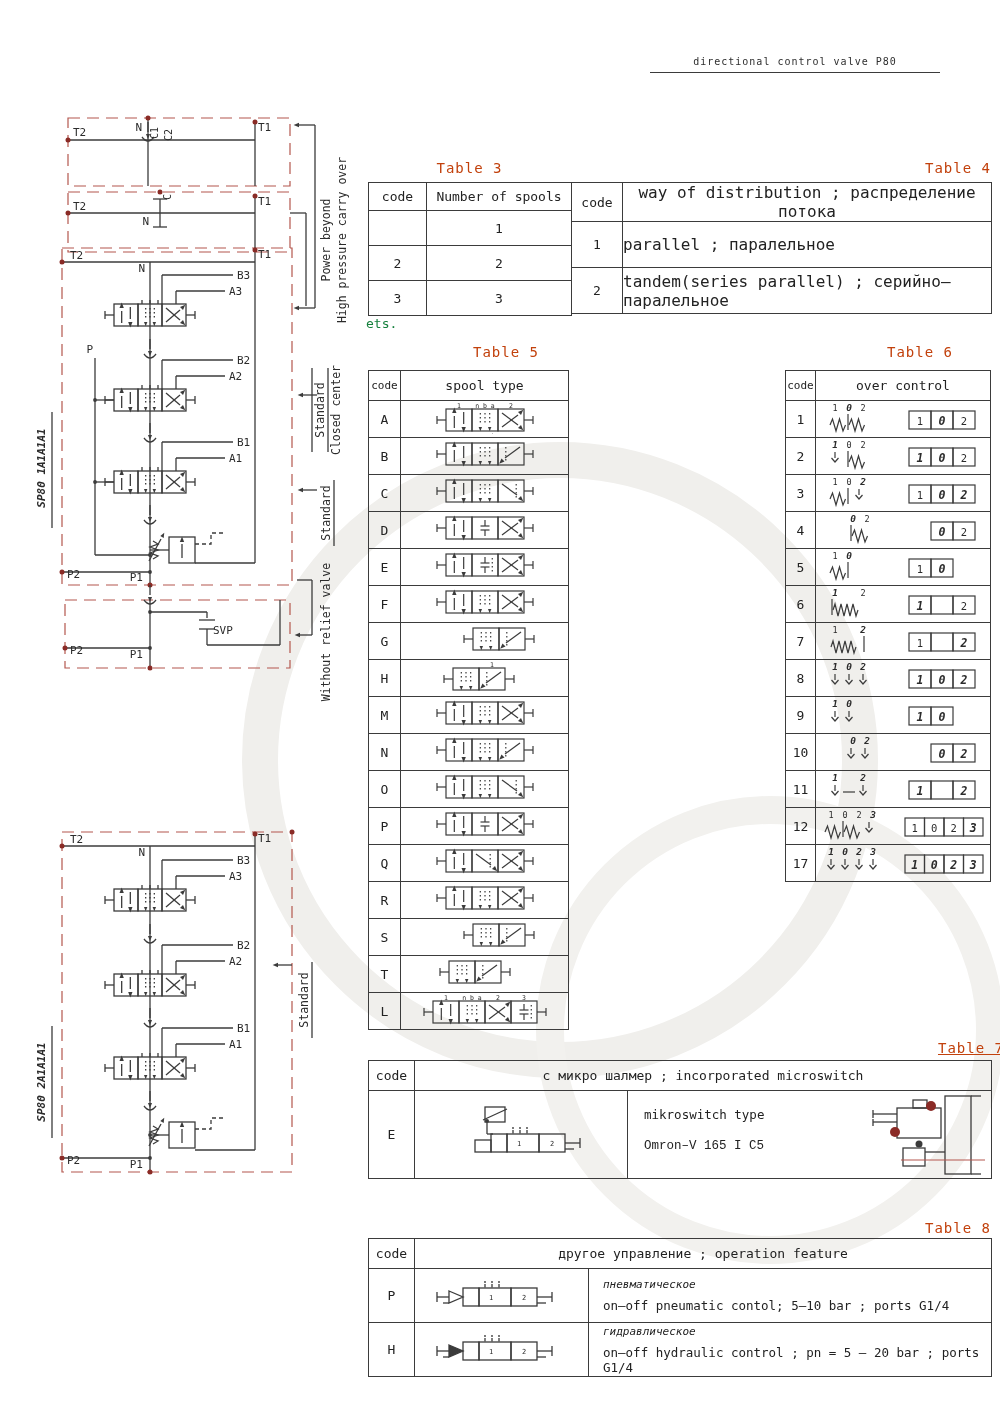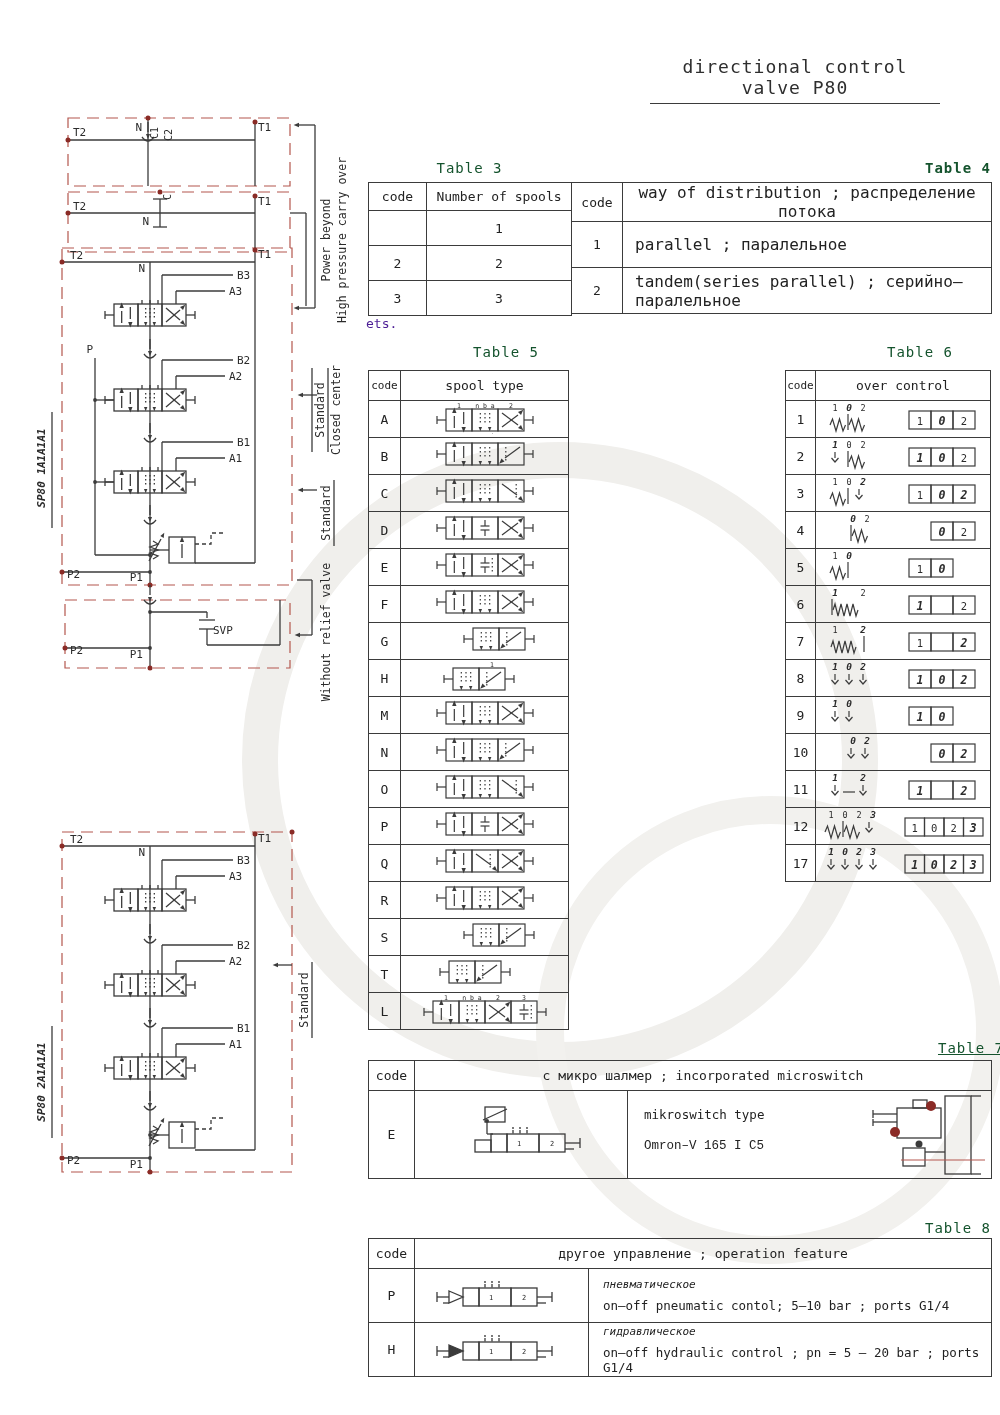--- a/index.html
+++ b/index.html
@@ -1,47 +1,47 @@
 <!DOCTYPE html>
 <html><head>
 <meta charset="utf-8">
 <style>
   html,body{margin:0;padding:0;}
   body{width:1000px;height:1415px;background:#ffffff;position:relative;overflow:hidden;
        font-family:"DejaVu Sans Mono", monospace;color:#222;}
   .abs{position:absolute;}
   .pagetitle{position:absolute;left:650px;top:56px;width:290px;text-align:center;
-      font-size:18px;letter-spacing:1px;color:#2e2e2e;border-bottom:1.6px solid #3b3b3b;padding-bottom:5px;}
-  .tbltitle{position:absolute;font-size:14px;color:#14532d;letter-spacing:1px;}
-  .footnote{position:absolute;left:366px;top:316px;font-size:13px;color:#4c1d95;}
+      font-size:10px;letter-spacing:1px;color:#2e2e2e;border-bottom:1.6px solid #3b3b3b;padding-bottom:5px;}
+  .tbltitle{position:absolute;font-size:14px;color:#c2410c;letter-spacing:1px;}
+  .footnote{position:absolute;left:366px;top:316px;font-size:13px;color:#15803d;}
   table{border-collapse:collapse;position:absolute;table-layout:fixed;}
   td,th{border:1.5px solid #3b3b3b;font-weight:normal;text-align:center;vertical-align:middle;
         padding:0;font-size:13px;color:#222;overflow:hidden;}
-  td.lft{text-align:left;padding-left:12px;}
+  td.lft{text-align:left;}
   td.small{font-size:16px;}
   svg text{stroke:none;fill:#2b2b2b;font-family:"DejaVu Sans Mono", monospace;}
   .t8line1{font-size:11px;text-align:left;padding-left:14px;margin-bottom:7px;color:#222;font-style:italic;}
   .t8line2{font-size:12.5px;text-align:left;padding-left:14px;color:#222;}
   .t7txt{position:absolute;left:16px;font-size:12.5px;color:#222;}
   .wm{position:absolute;left:0;top:0;z-index:0;}
   .content{position:relative;z-index:1;}
 </style>
 </head>
 <body>
 
 <svg class="wm" width="1000" height="1415">
   <circle cx="560" cy="760" r="300" stroke="#f0efec" stroke-width="36" fill="none"></circle>
   <circle cx="770" cy="1030" r="220" stroke="#f2f1ee" stroke-width="28" fill="none"></circle>
 </svg>
 
 <div class="content">
   <div class="pagetitle">directional control valve P80</div>
 
   <div class="tbltitle" style="left:368px;top:160px;width:203px;text-align:center;">Table 3</div>
-  <div class="tbltitle" style="left:791px;top:160px;width:200px;text-align:right;font-weight:bold;">Table 4</div>
+  <div class="tbltitle" style="left:791px;top:160px;width:200px;text-align:right;">Table 4</div>
   <div class="tbltitle" style="left:406px;top:344px;width:200px;text-align:center;">Table 5</div>
   <div class="tbltitle" style="left:820px;top:344px;width:200px;text-align:center;">Table 6</div>
   <div class="tbltitle" style="left:804px;top:1040px;width:200px;text-align:right;text-decoration:underline;">Table 7</div>
   <div class="tbltitle" style="left:791px;top:1220px;width:200px;text-align:right;">Table 8</div>
   <div class="footnote">ets.</div>
 
   <svg id="ltop" class="abs" style="left:25px;top:100px;" width="345" height="625" viewBox="0 0 345 625">
       <g stroke="#b4574e" stroke-width="1.2" fill="none" stroke-dasharray="12 7">
         <rect x="43" y="18" width="222" height="68"></rect>
         <rect x="43" y="92" width="222" height="60"></rect>

